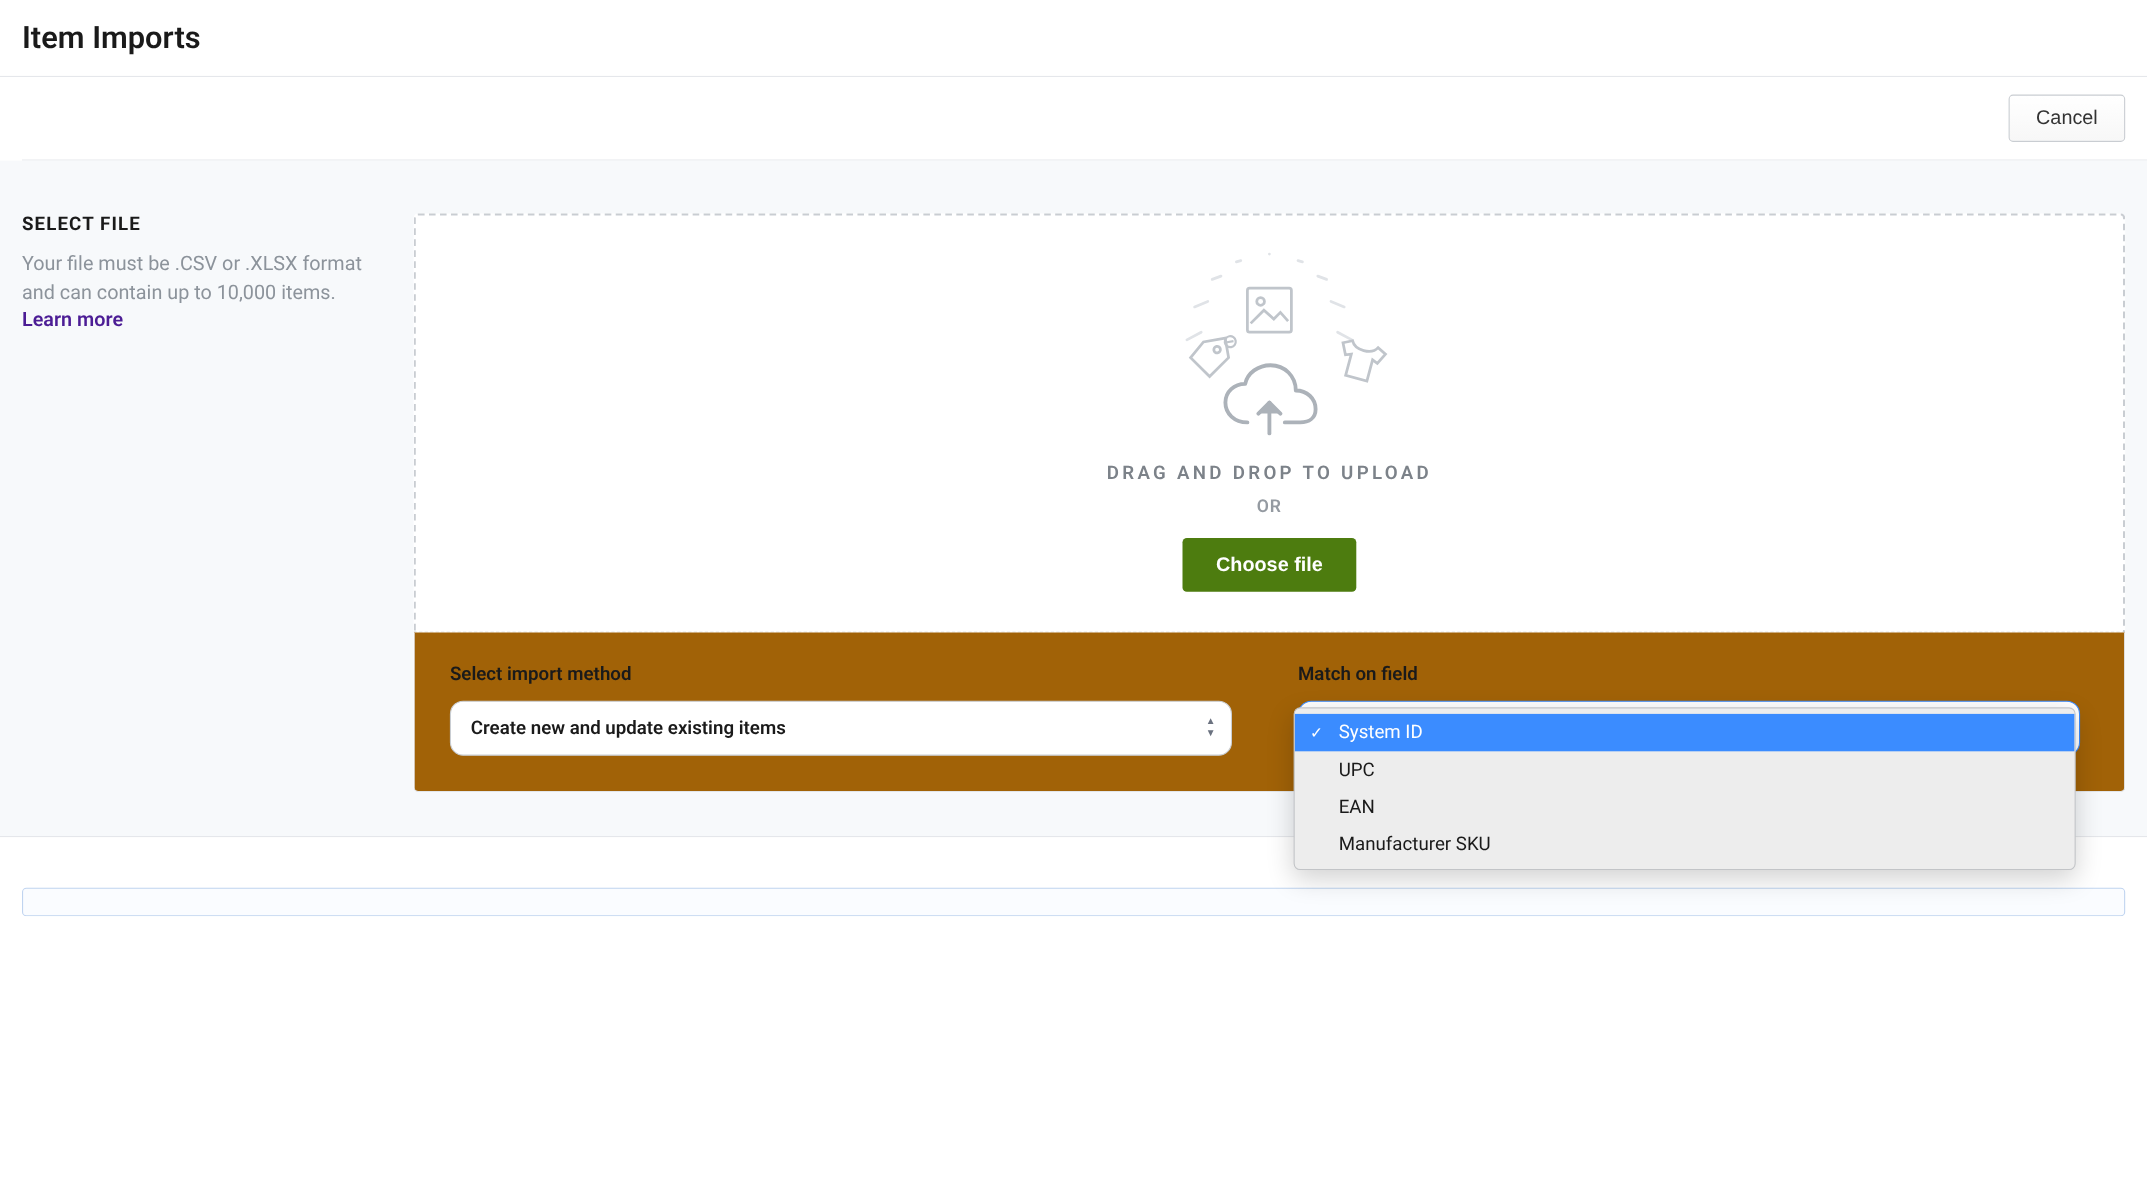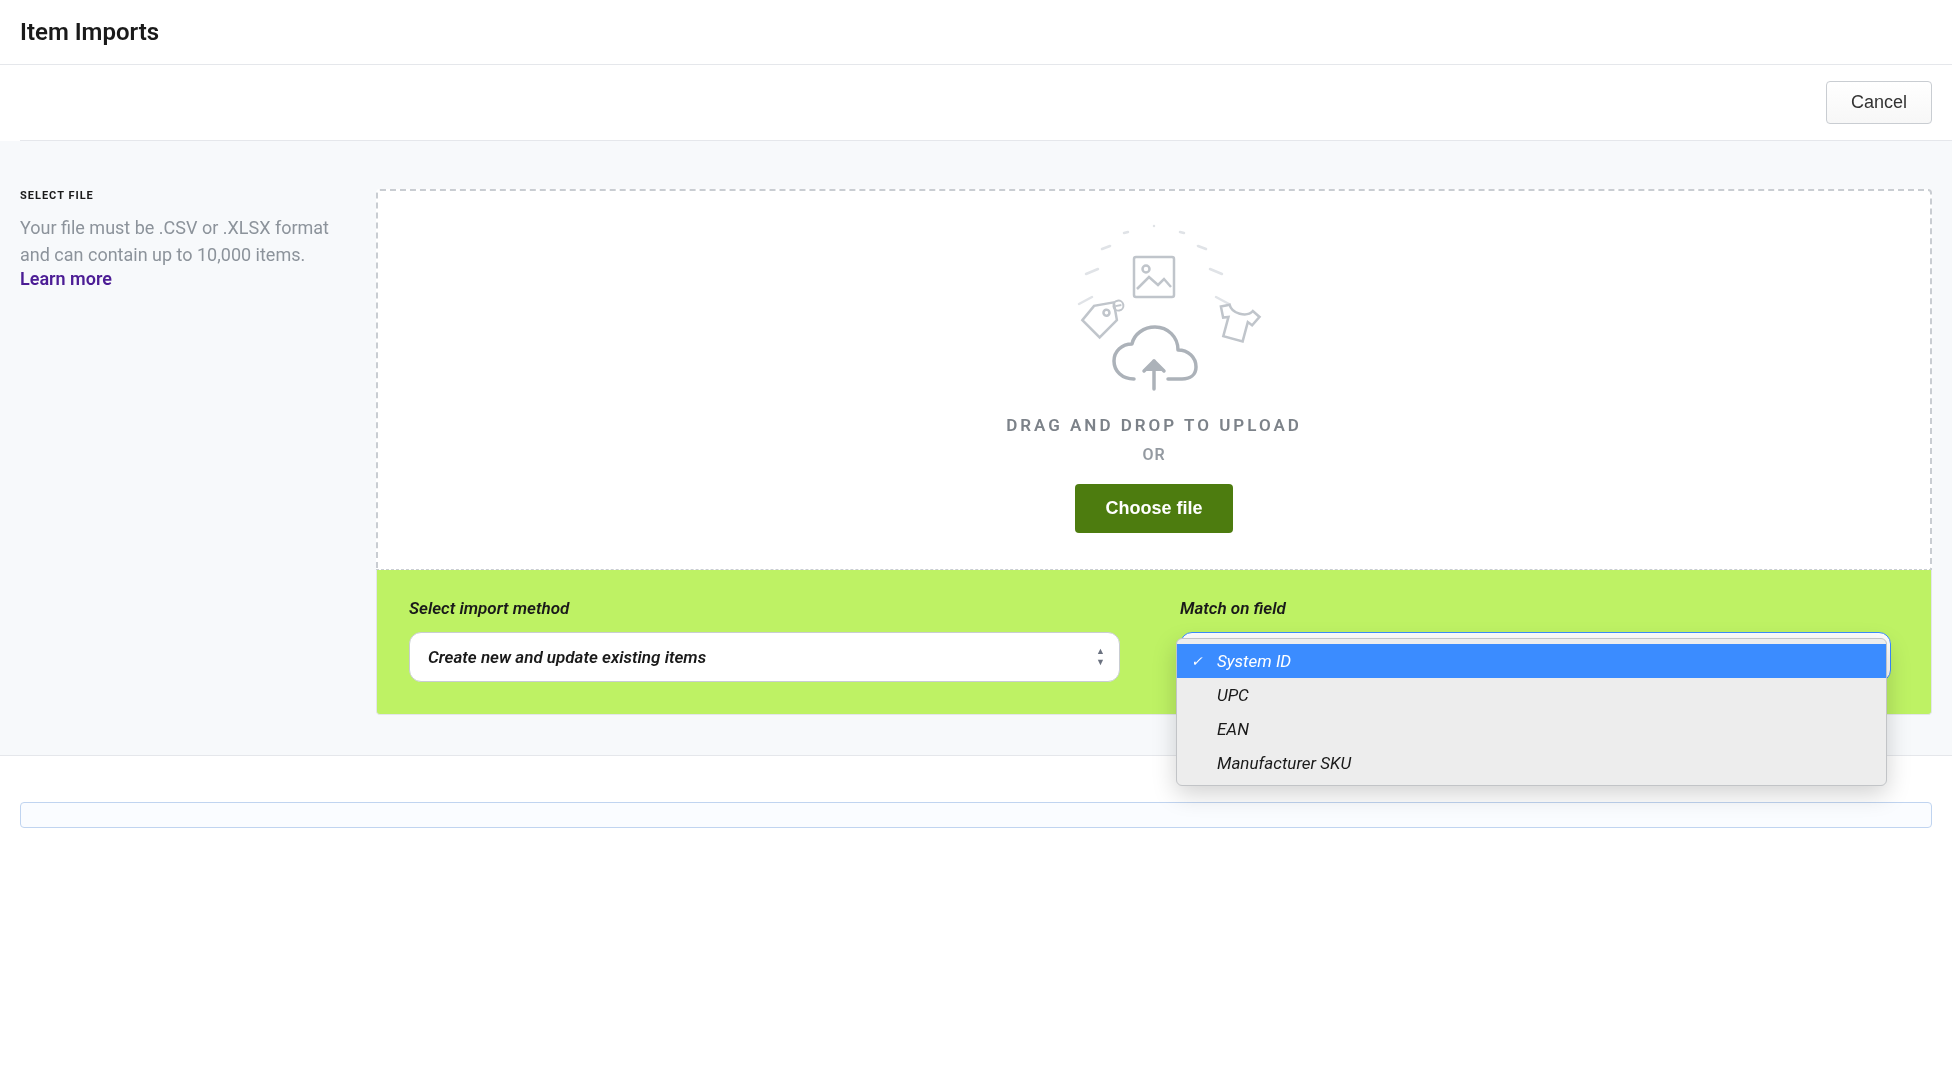--- a/index.html
+++ b/index.html
@@ -14,21 +14,21 @@
       color: #1a1a1a;
       font-size: 14px;
     }
     
     .page-header {
       padding: 18px 20px;
       border-bottom: 1px solid #e5e7eb;
     }
     
     .page-title {
-      font-size: 24px;
+      font-size: 28px;
       font-weight: 600;
       color: #1a1a1a;
     }
     
     .action-bar {
       display: flex;
       justify-content: flex-end;
       padding: 16px 20px;
       border-bottom: 1px solid #e5e7eb;
       background: #fff;
@@ -56,21 +56,21 @@
       display: flex;
       gap: 26px;
     }
     
     .left-column {
       width: 330px;
       flex-shrink: 0;
     }
     
     .section-label {
-      font-size: 11px;
+      font-size: 17px;
       font-weight: 700;
       letter-spacing: 1px;
       text-transform: uppercase;
       color: #1a1a1a;
       margin-bottom: 12px;
     }
     
     .section-description {
       font-size: 18px;
       color: #8c939b;
@@ -137,22 +137,21 @@
       cursor: pointer;
     }
     
     .form-row {
       display: flex;
       gap: 60px;
       padding: 28px 40px 32px 32px;
       border: 1px solid #e3e6ea;
       border-top: none;
       border-radius: 0 0 4px 4px;
-      background: #bef264;
-      font-style: italic;
+      background: #a16207;
     }
     
     .form-field {
       flex: 1;
       position: relative;
     }
     
     .form-label {
       display: block;
       font-size: 17px;

